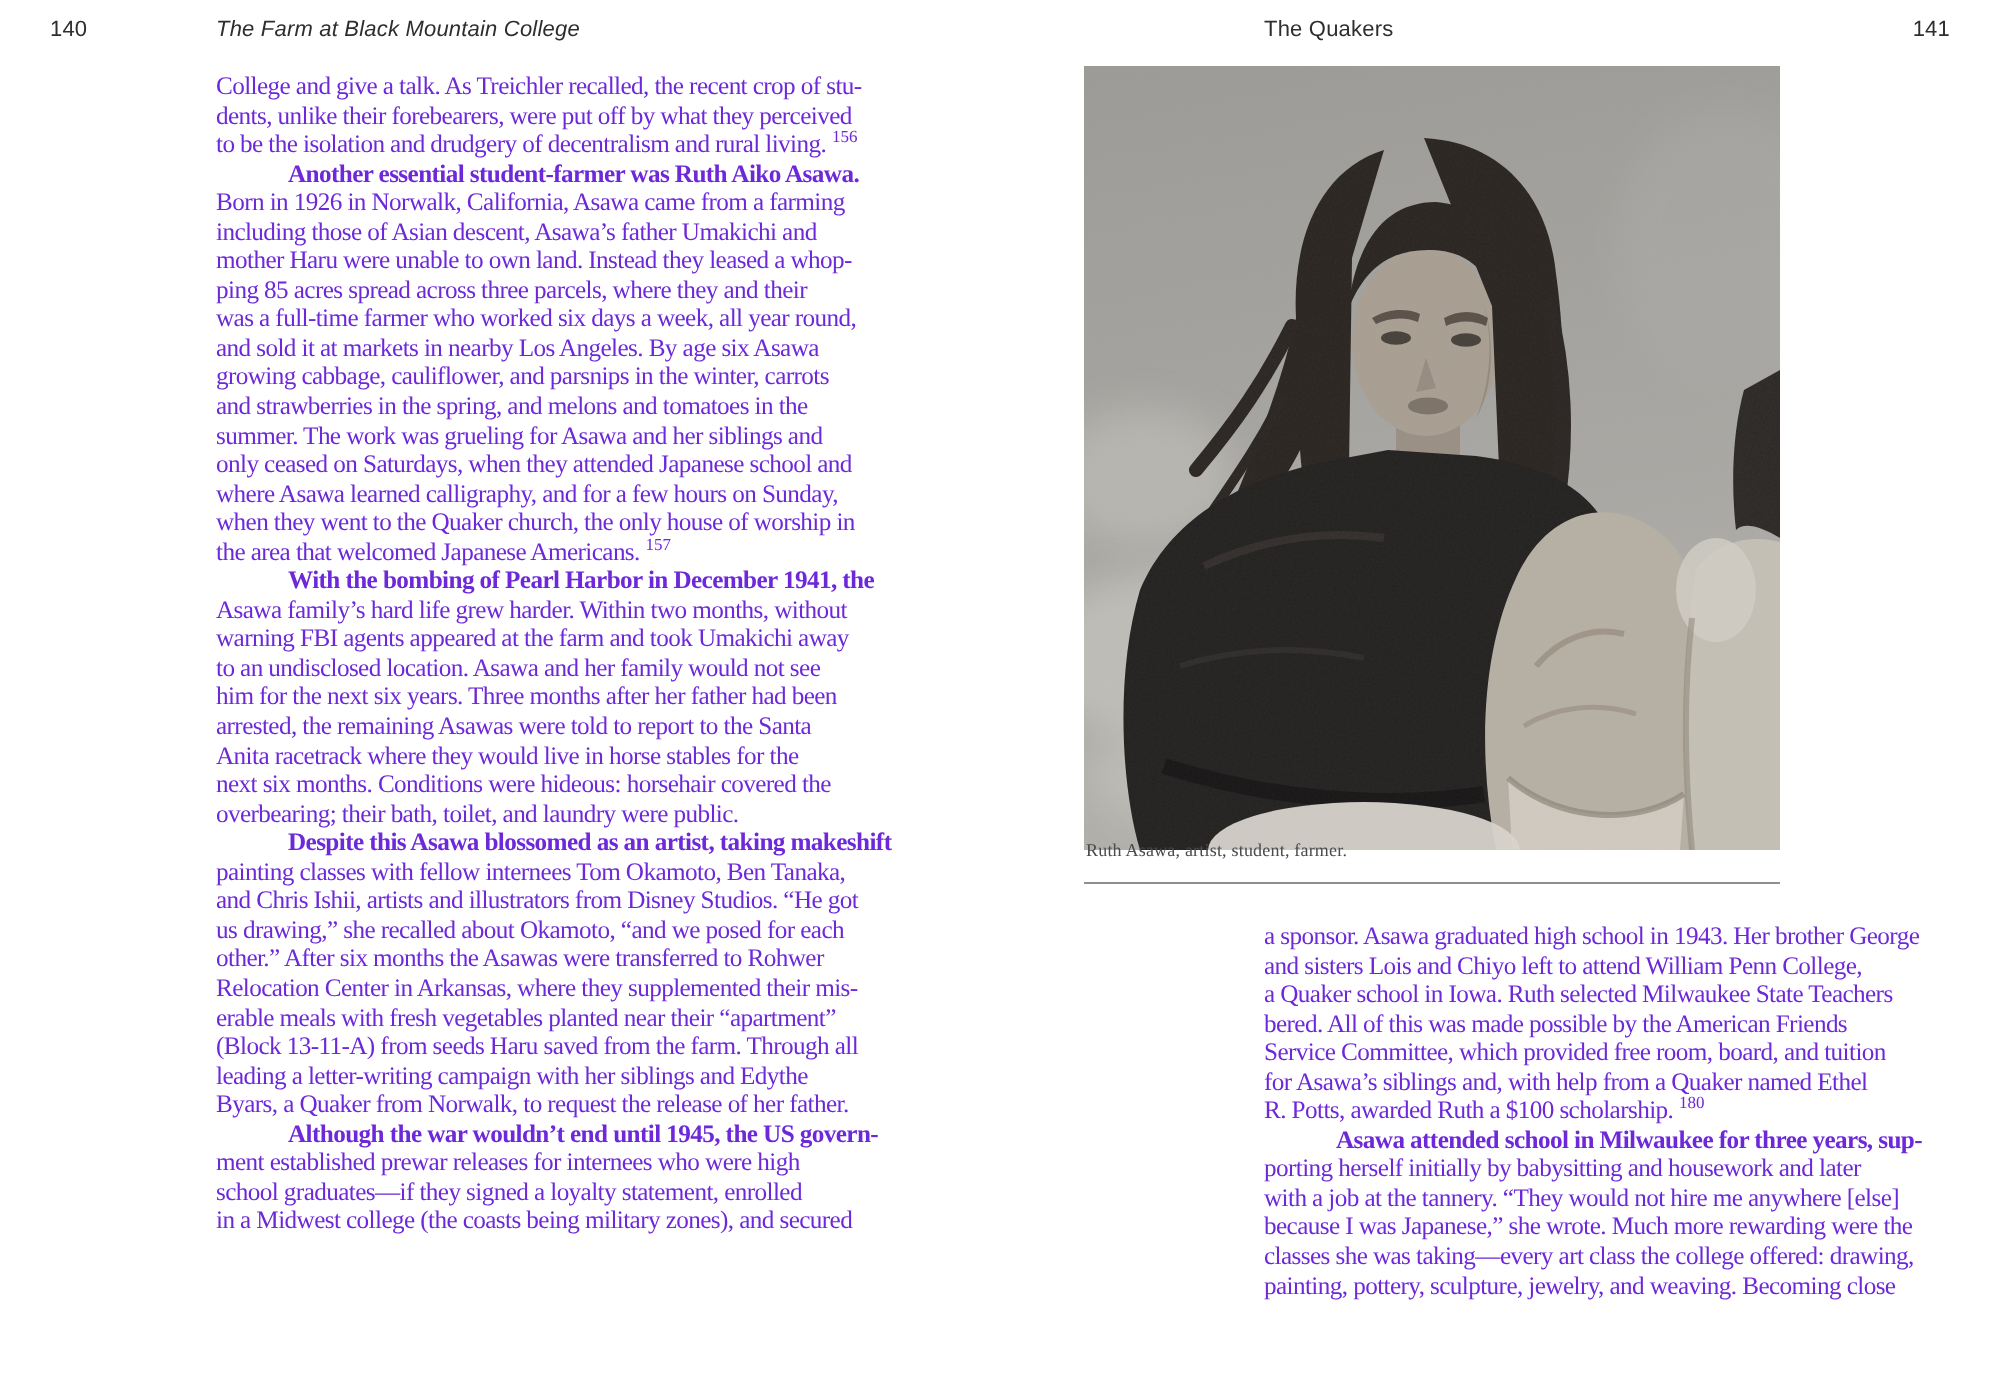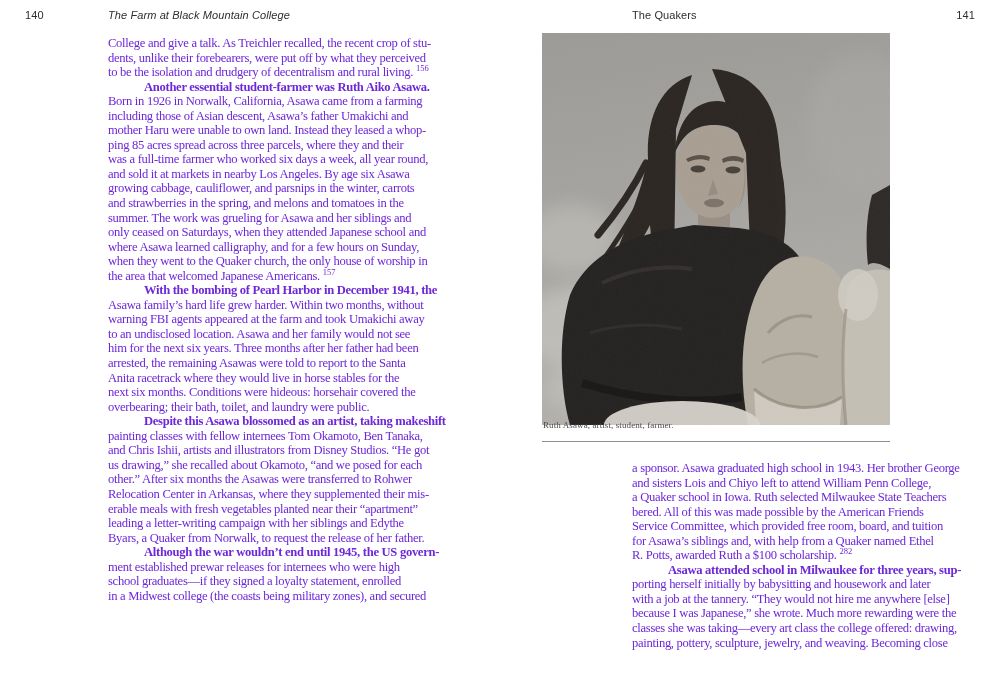--- a/index.html
+++ b/index.html
@@ -104,20 +104,21 @@
       <div class="line">Anita racetrack where they would live in horse stables for the</div>
       <div class="line">next six months. Conditions were hideous: horsehair covered the</div>
       <div class="line">overbearing; their bath, toilet, and laundry were public.</div>
       <div class="line indent">Despite this Asawa blossomed as an artist, taking makeshift</div>
       <div class="line">painting classes with fellow internees Tom Okamoto, Ben Tanaka,</div>
       <div class="line">and Chris Ishii, artists and illustrators from Disney Studios. “He got</div>
       <div class="line">us drawing,” she recalled about Okamoto, “and we posed for each</div>
       <div class="line">other.” After six months the Asawas were transferred to Rohwer</div>
       <div class="line">Relocation Center in Arkansas, where they supplemented their mis-</div>
       <div class="line">erable meals with fresh vegetables planted near their “apartment”</div>
+      <div class="line">(Block 13-11-A) from seeds Haru saved from the farm. Through all</div>
       <div class="line">leading a letter-writing campaign with her siblings and Edythe</div>
       <div class="line">Byars, a Quaker from Norwalk, to request the release of her father.</div>
       <div class="line indent">Although the war wouldn’t end until 1945, the US govern-</div>
       <div class="line">ment established prewar releases for internees who were high</div>
       <div class="line">school graduates—if they signed a loyalty statement, enrolled</div>
       <div class="line">in a Midwest college (the coasts being military zones), and secured</div>
     </div>
 
   <figure class="photo-figure">
     <svg viewBox="0 0 348 392" preserveAspectRatio="none">
@@ -198,21 +199,21 @@
   <figcaption class="photo-caption">Ruth Asawa, artist, student, farmer.</figcaption>
   <div class="caption-rule"></div>
 
   <div class="text-column col-right">
       <div class="line">a sponsor. Asawa graduated high school in 1943. Her brother George</div>
       <div class="line">and sisters Lois and Chiyo left to attend William Penn College,</div>
       <div class="line">a Quaker school in Iowa. Ruth selected Milwaukee State Teachers</div>
       <div class="line">bered. All of this was made possible by the American Friends</div>
       <div class="line">Service Committee, which provided free room, board, and tuition</div>
       <div class="line">for Asawa’s siblings and, with help from a Quaker named Ethel</div>
-      <div class="line">R. Potts, awarded Ruth a $100 scholarship. <sup>282</sup></div>
+      <div class="line">R. Potts, awarded Ruth a $100 scholarship. <sup>180</sup></div>
       <div class="line indent">Asawa attended school in Milwaukee for three years, sup-</div>
       <div class="line">porting herself initially by babysitting and housework and later</div>
       <div class="line">with a job at the tannery. “They would not hire me anywhere [else]</div>
       <div class="line">because I was Japanese,” she wrote. Much more rewarding were the</div>
       <div class="line">classes she was taking—every art class the college offered: drawing,</div>
       <div class="line">painting, pottery, sculpture, jewelry, and weaving. Becoming close</div>
     </div>
 
 </div>
 

